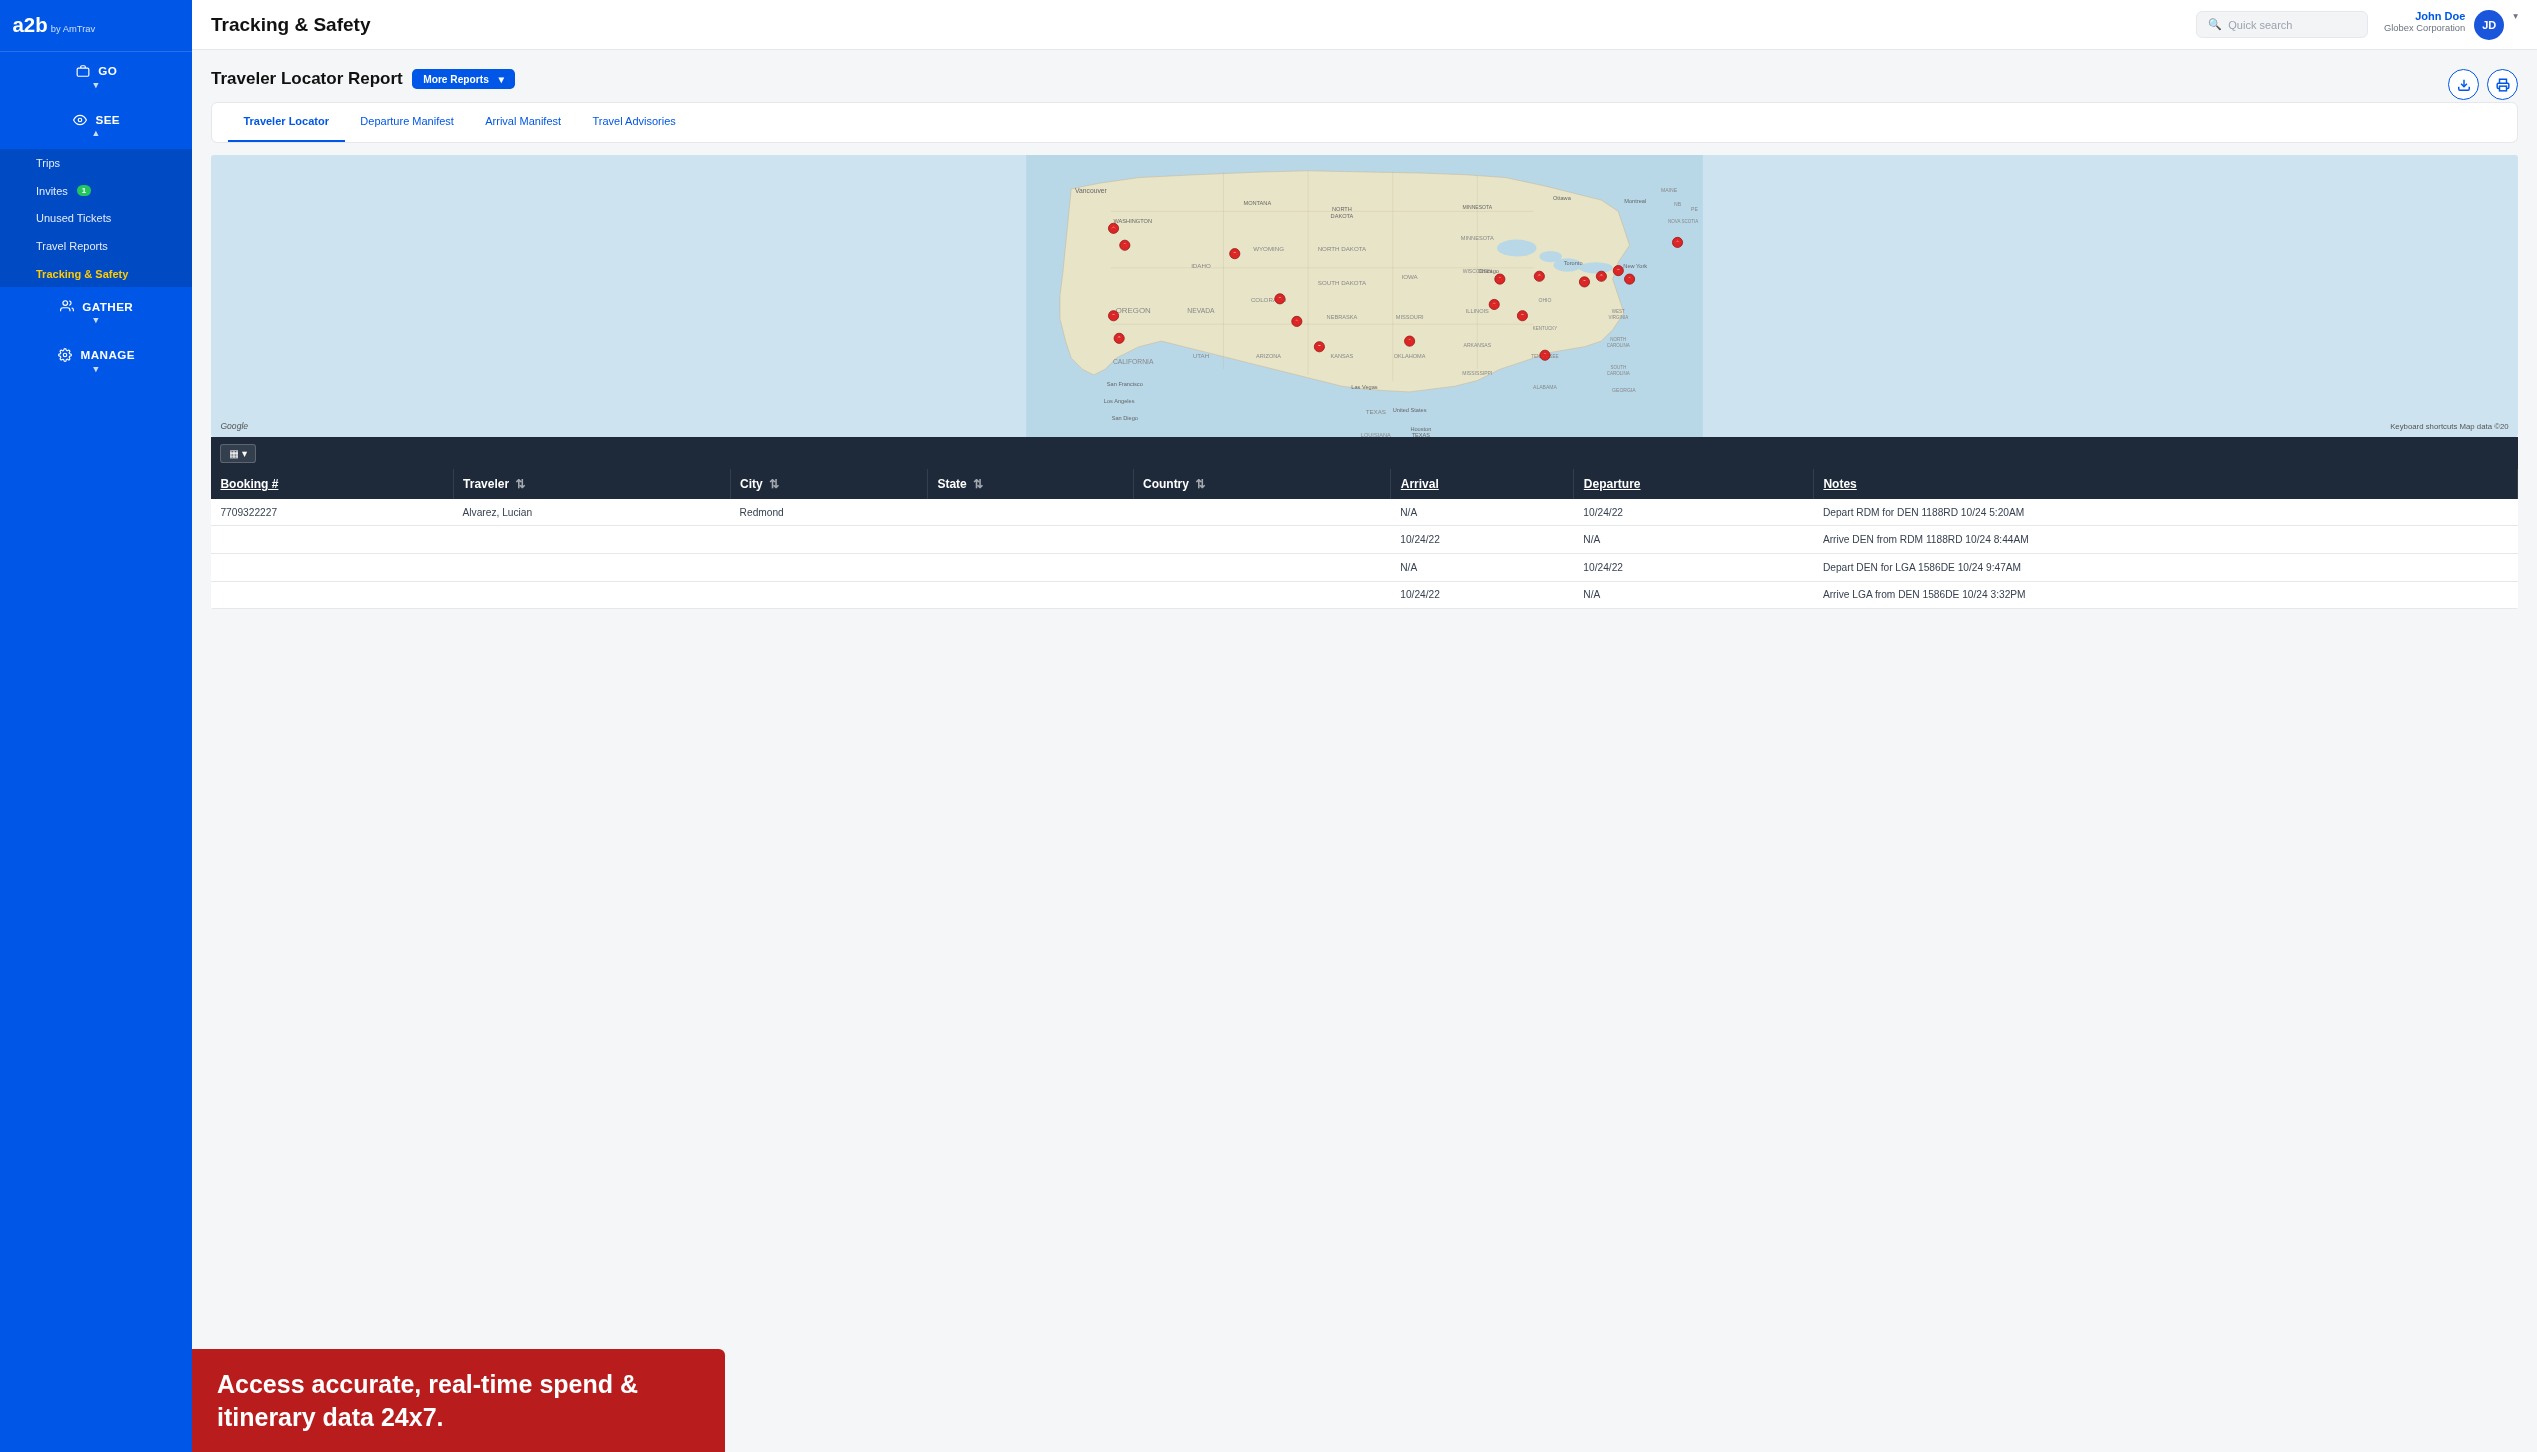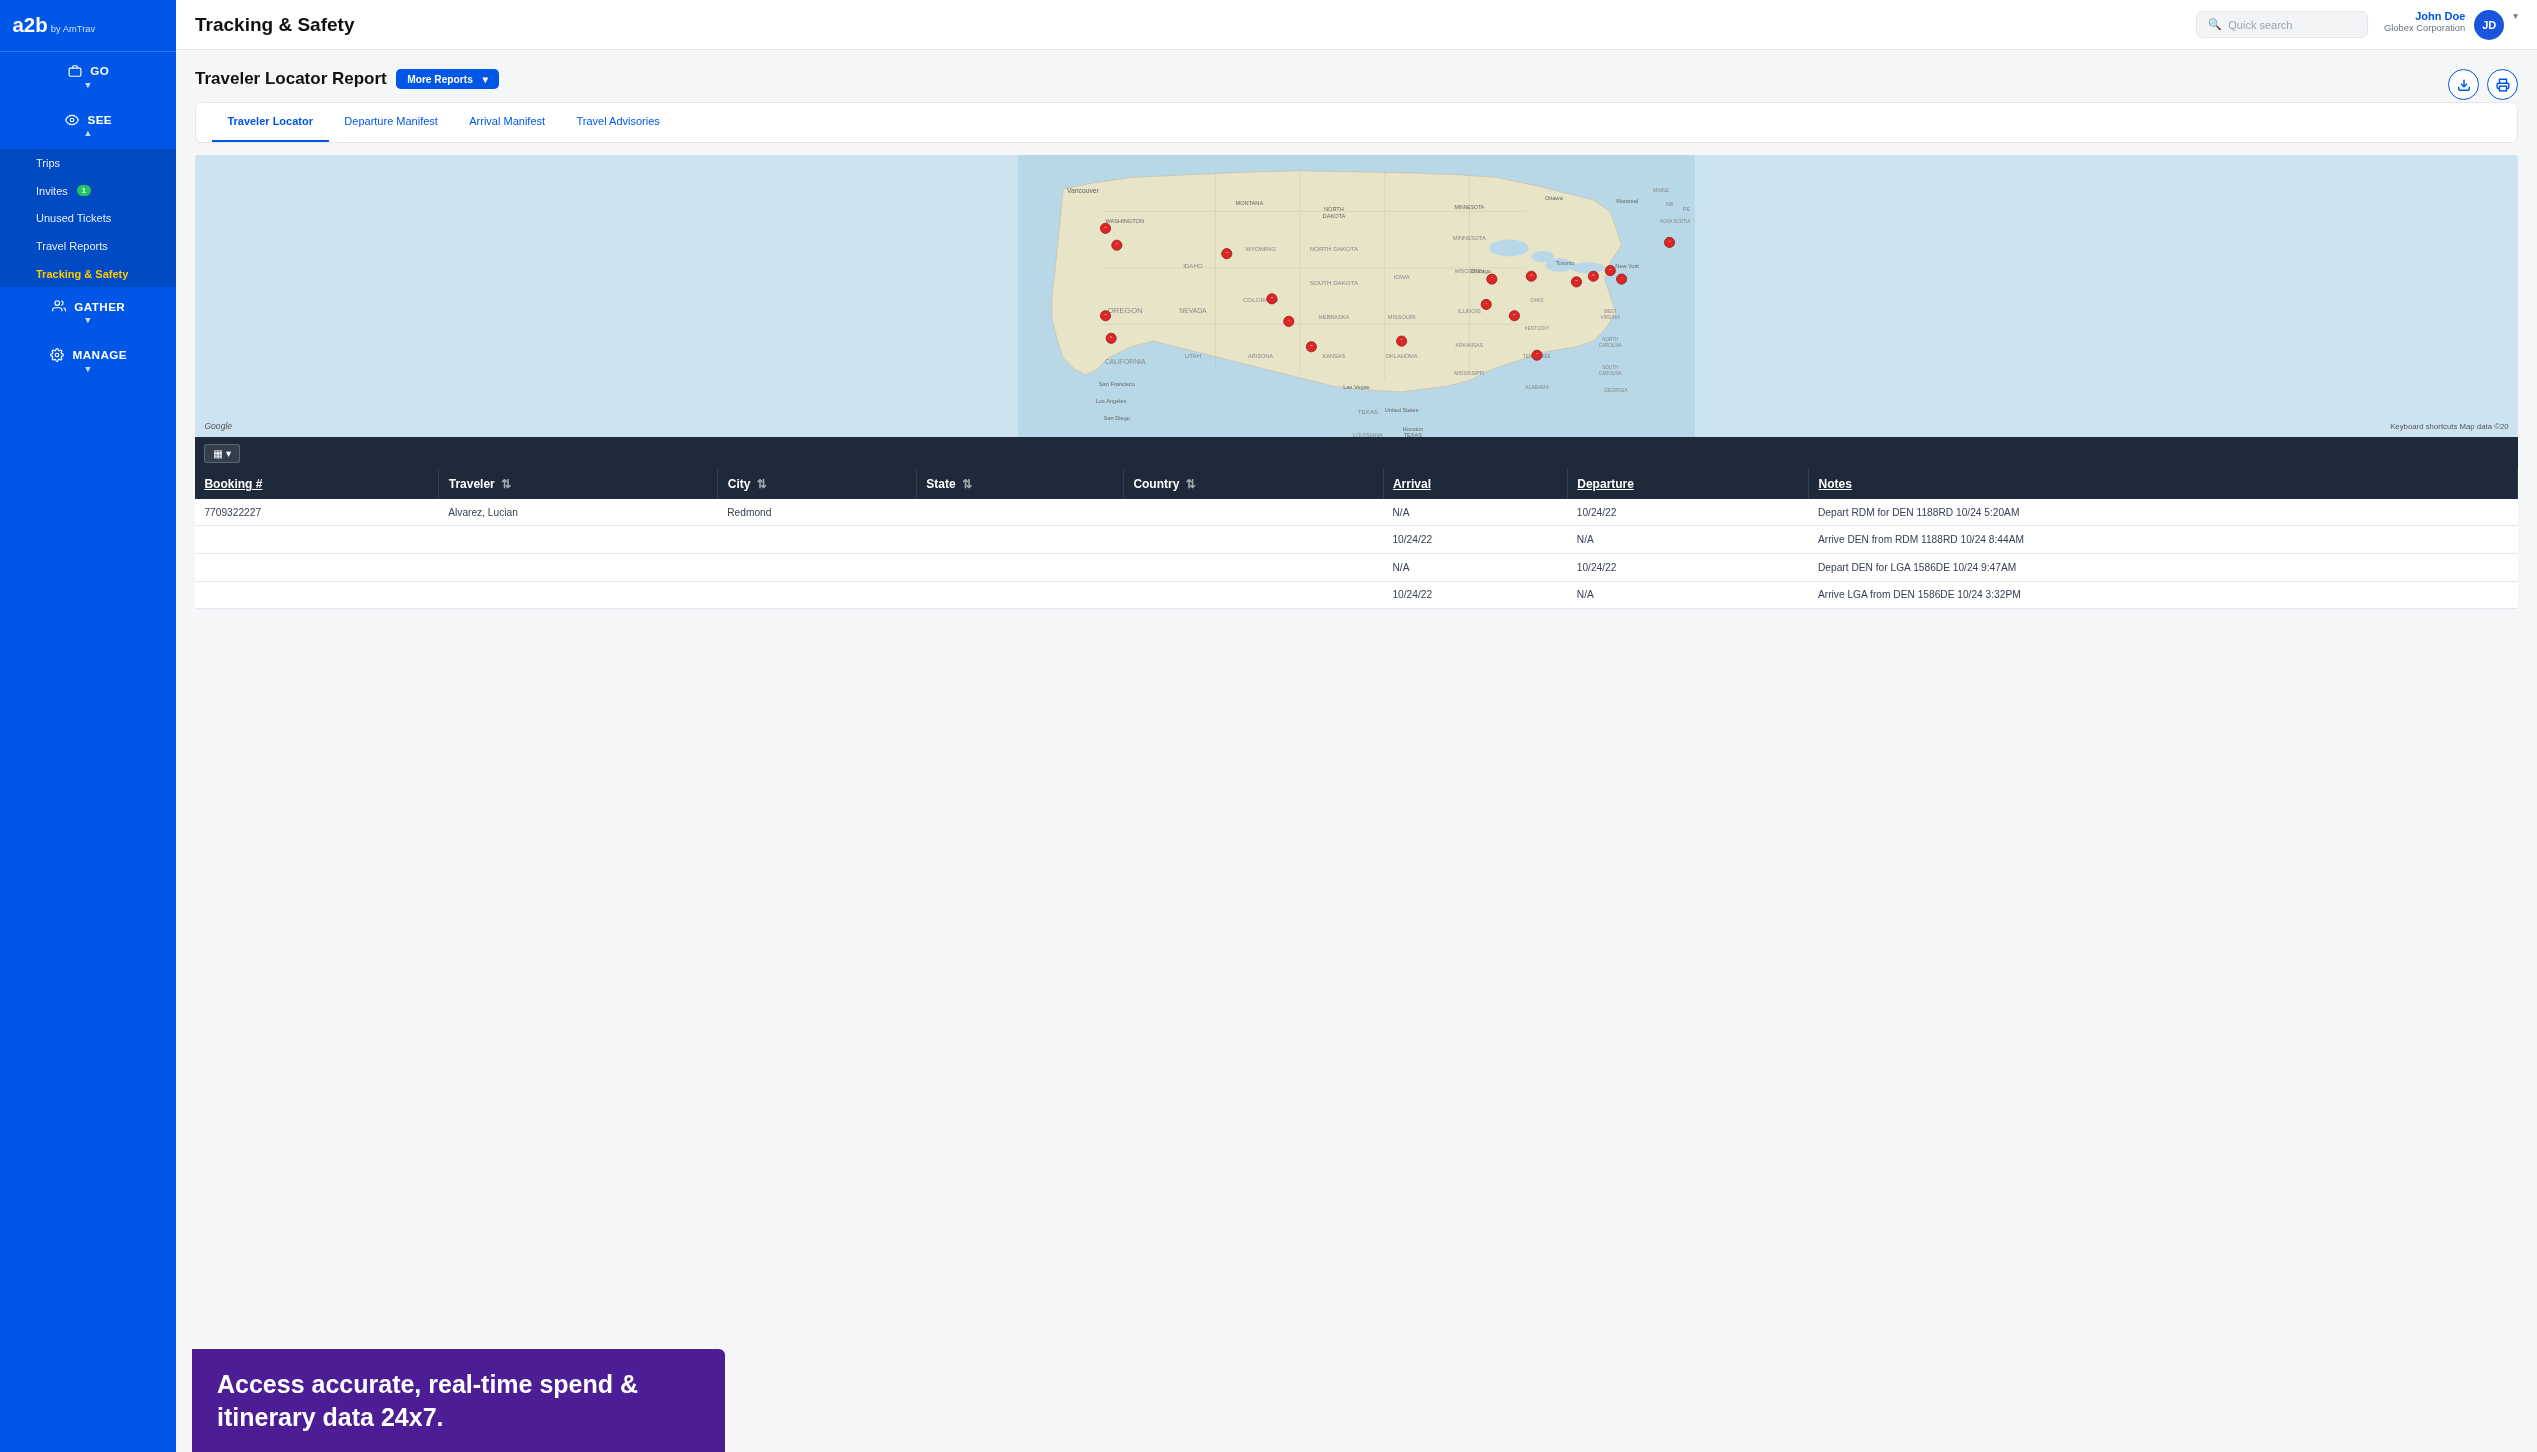--- a/index.html
+++ b/index.html
@@ -1,19 +1,19 @@
 <!DOCTYPE html>
 <html style="font-size:12.5px"><head>
   <meta charset="utf-8">
   <style>
     * { margin: 0; padding: 0; box-sizing: border-box; }
     body { font-family: -apple-system, BlinkMacSystemFont, 'Segoe UI', Arial, sans-serif; display: flex; height: 100vh; overflow: hidden; background: #f4f6f8; }
 
     
-    .sidebar { width: 176px; background: #0057e7; color: white; display: flex; flex-direction: column; flex-shrink: 0; height: 100vh; overflow-y: auto; }
+    .sidebar { width: 192px; background: #0057e7; color: white; display: flex; flex-direction: column; flex-shrink: 0; height: 100vh; overflow-y: auto; }
     .sidebar-logo { padding: 14px 12.5px; border-bottom: 0.8px solid rgba(255,255,255,0.15); }
     .nav-section { padding: 0; }
     .nav-group-header { display: flex; align-items: center; justify-content: space-between; padding: 11px 12.5px; cursor: pointer; color: white; font-weight: 700; font-size: 11.7px; letter-spacing: 0.4px; flex-direction: column; }
     .nav-icon { width: 15.7px; height: 15.7px; margin-right: 7.8px; display: inline-flex; align-items: center; justify-content: center; }
     .nav-group-label-row { display: flex; align-items: center; }
     .chevron { font-size: 9.4px; color: rgba(255,255,255,0.8); }
     .nav-sub-items { padding-left: 0; background: rgba(0,0,0,0.15); }
     .nav-sub-item { padding: 7.8px 12.5px 7.8px 36px; font-size: 11px; color: rgba(255,255,255,0.9); cursor: pointer; display: flex; align-items: center; gap: 4.7px; }
     .nav-sub-item.active { color: #ffcc00; font-weight: 600; }
     .badge { background: #22c55e; color: white; border-radius: 7.8px; font-size: 7.8px; font-weight: 700; padding: 0.8px 4.7px; margin-left: 4.7px; }
@@ -63,21 +63,21 @@
     .table-view-btn { background: rgba(255,255,255,0.1); border: 0.8px solid rgba(255,255,255,0.2); border-radius: 3.1px; padding: 3.1px 7.8px; color: white; cursor: pointer; font-size: 10.2px; display: flex; align-items: center; gap: 3.1px; }
     .table { width: 100%; border-collapse: collapse; font-size: 10.2px; }
     .table thead { background: #1e2a3a; color: white; }
     .table thead th { padding: 7.8px 9.4px; text-align: left; font-weight: 600; font-size: 12px; cursor: pointer; white-space: nowrap; border-right: 0.8px solid rgba(255,255,255,0.1); }
     .table thead th .sort-icon { margin-left: 3.1px; color: rgba(255,255,255,0.6); }
     .table tbody tr { border-bottom: 0.8px solid #e5e7eb; }
     .table tbody td { padding: 7.8px 9.4px; color: #374151; font-size: 10.2px; margin-top: 12px; }
     .underline { text-decoration: underline; }
 
     
-    .green-banner { position: absolute; bottom: 0; left: 16px; background: #4c1d95; color: white; padding: 19px 25px; font-size: 25px; font-weight: 700; line-height: 1.3; max-width: 533px; border-radius: 0 6.3px 0 0; }
+    .green-banner { position: absolute; bottom: 0; left: 0; background: #b91c1c; color: white; padding: 19px 25px; font-size: 25px; font-weight: 700; line-height: 1.3; max-width: 533px; border-radius: 0 6.3px 0 0; }
 
     
     ::-webkit-scrollbar { width: 4.7px; }
     ::-webkit-scrollbar-thumb { background: #cbd5e1; border-radius: 2.3px; }
   </style>
 </head>
 <body>
 
 <div class="sidebar">
   <div class="sidebar-logo">

